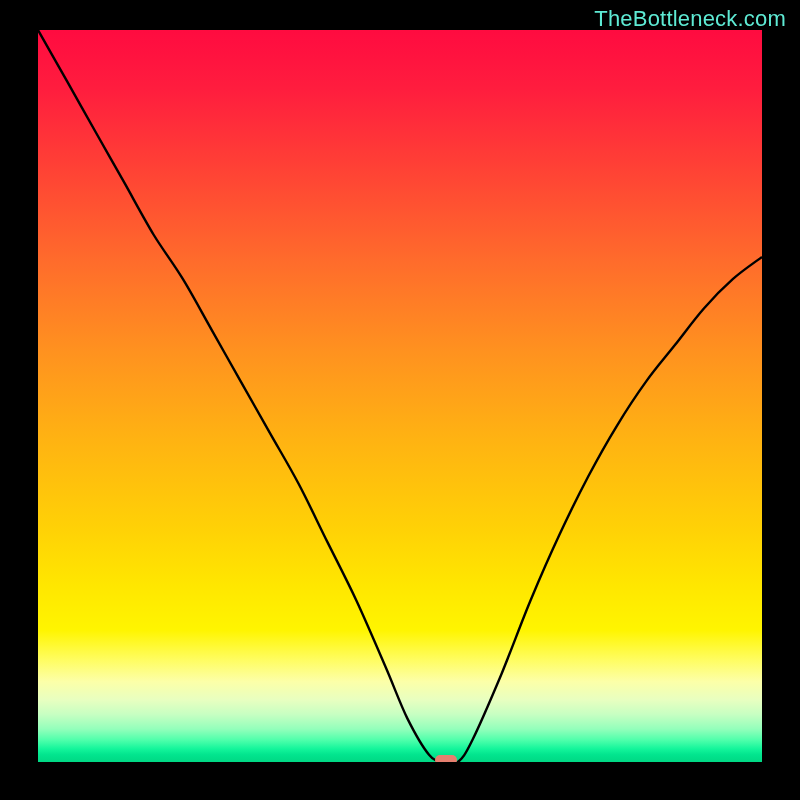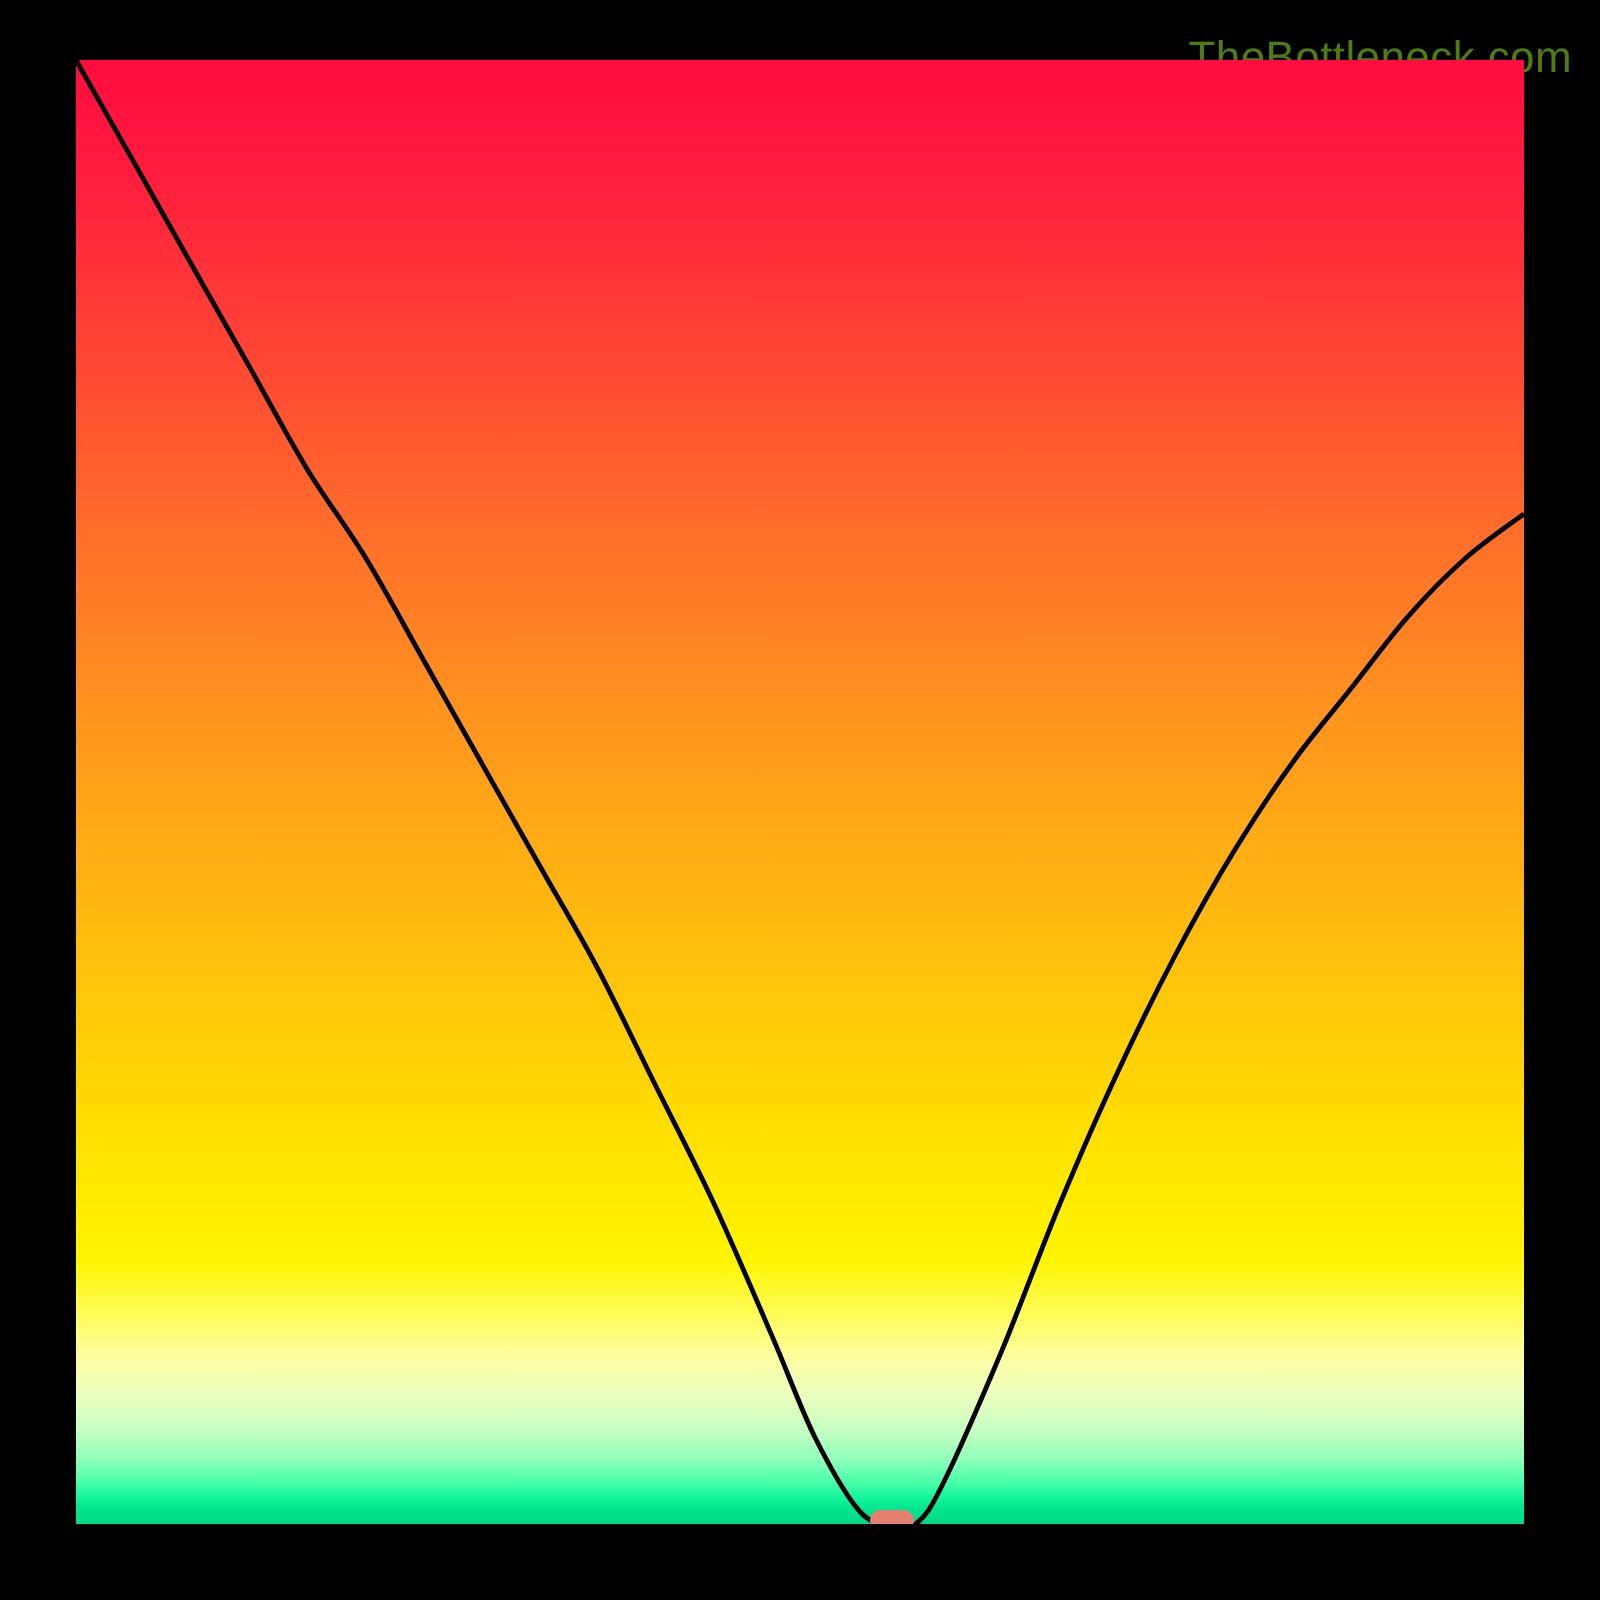--- a/index.html
+++ b/index.html
@@ -45,23 +45,23 @@
       #c7ffc2 93.5%,
       #93ffbb 95.5%,
       #4fffab 97%,
       #14f59b 98.2%,
       #02e58e 99%,
       #00d884 100%
     );
   }
   .watermark {
     position: absolute;
-    top: 16px;
+    top: 6px;
     right: 14px;
-    color: #4d7c0f;
+    color: #5eead4;
     font-size: 22px;
     font-weight: 500;
     letter-spacing: 0.2px;
   }
   svg.curve {
     position: absolute;
     left: 0; top: 0;
     width: 100%;
     height: 100%;
   }

